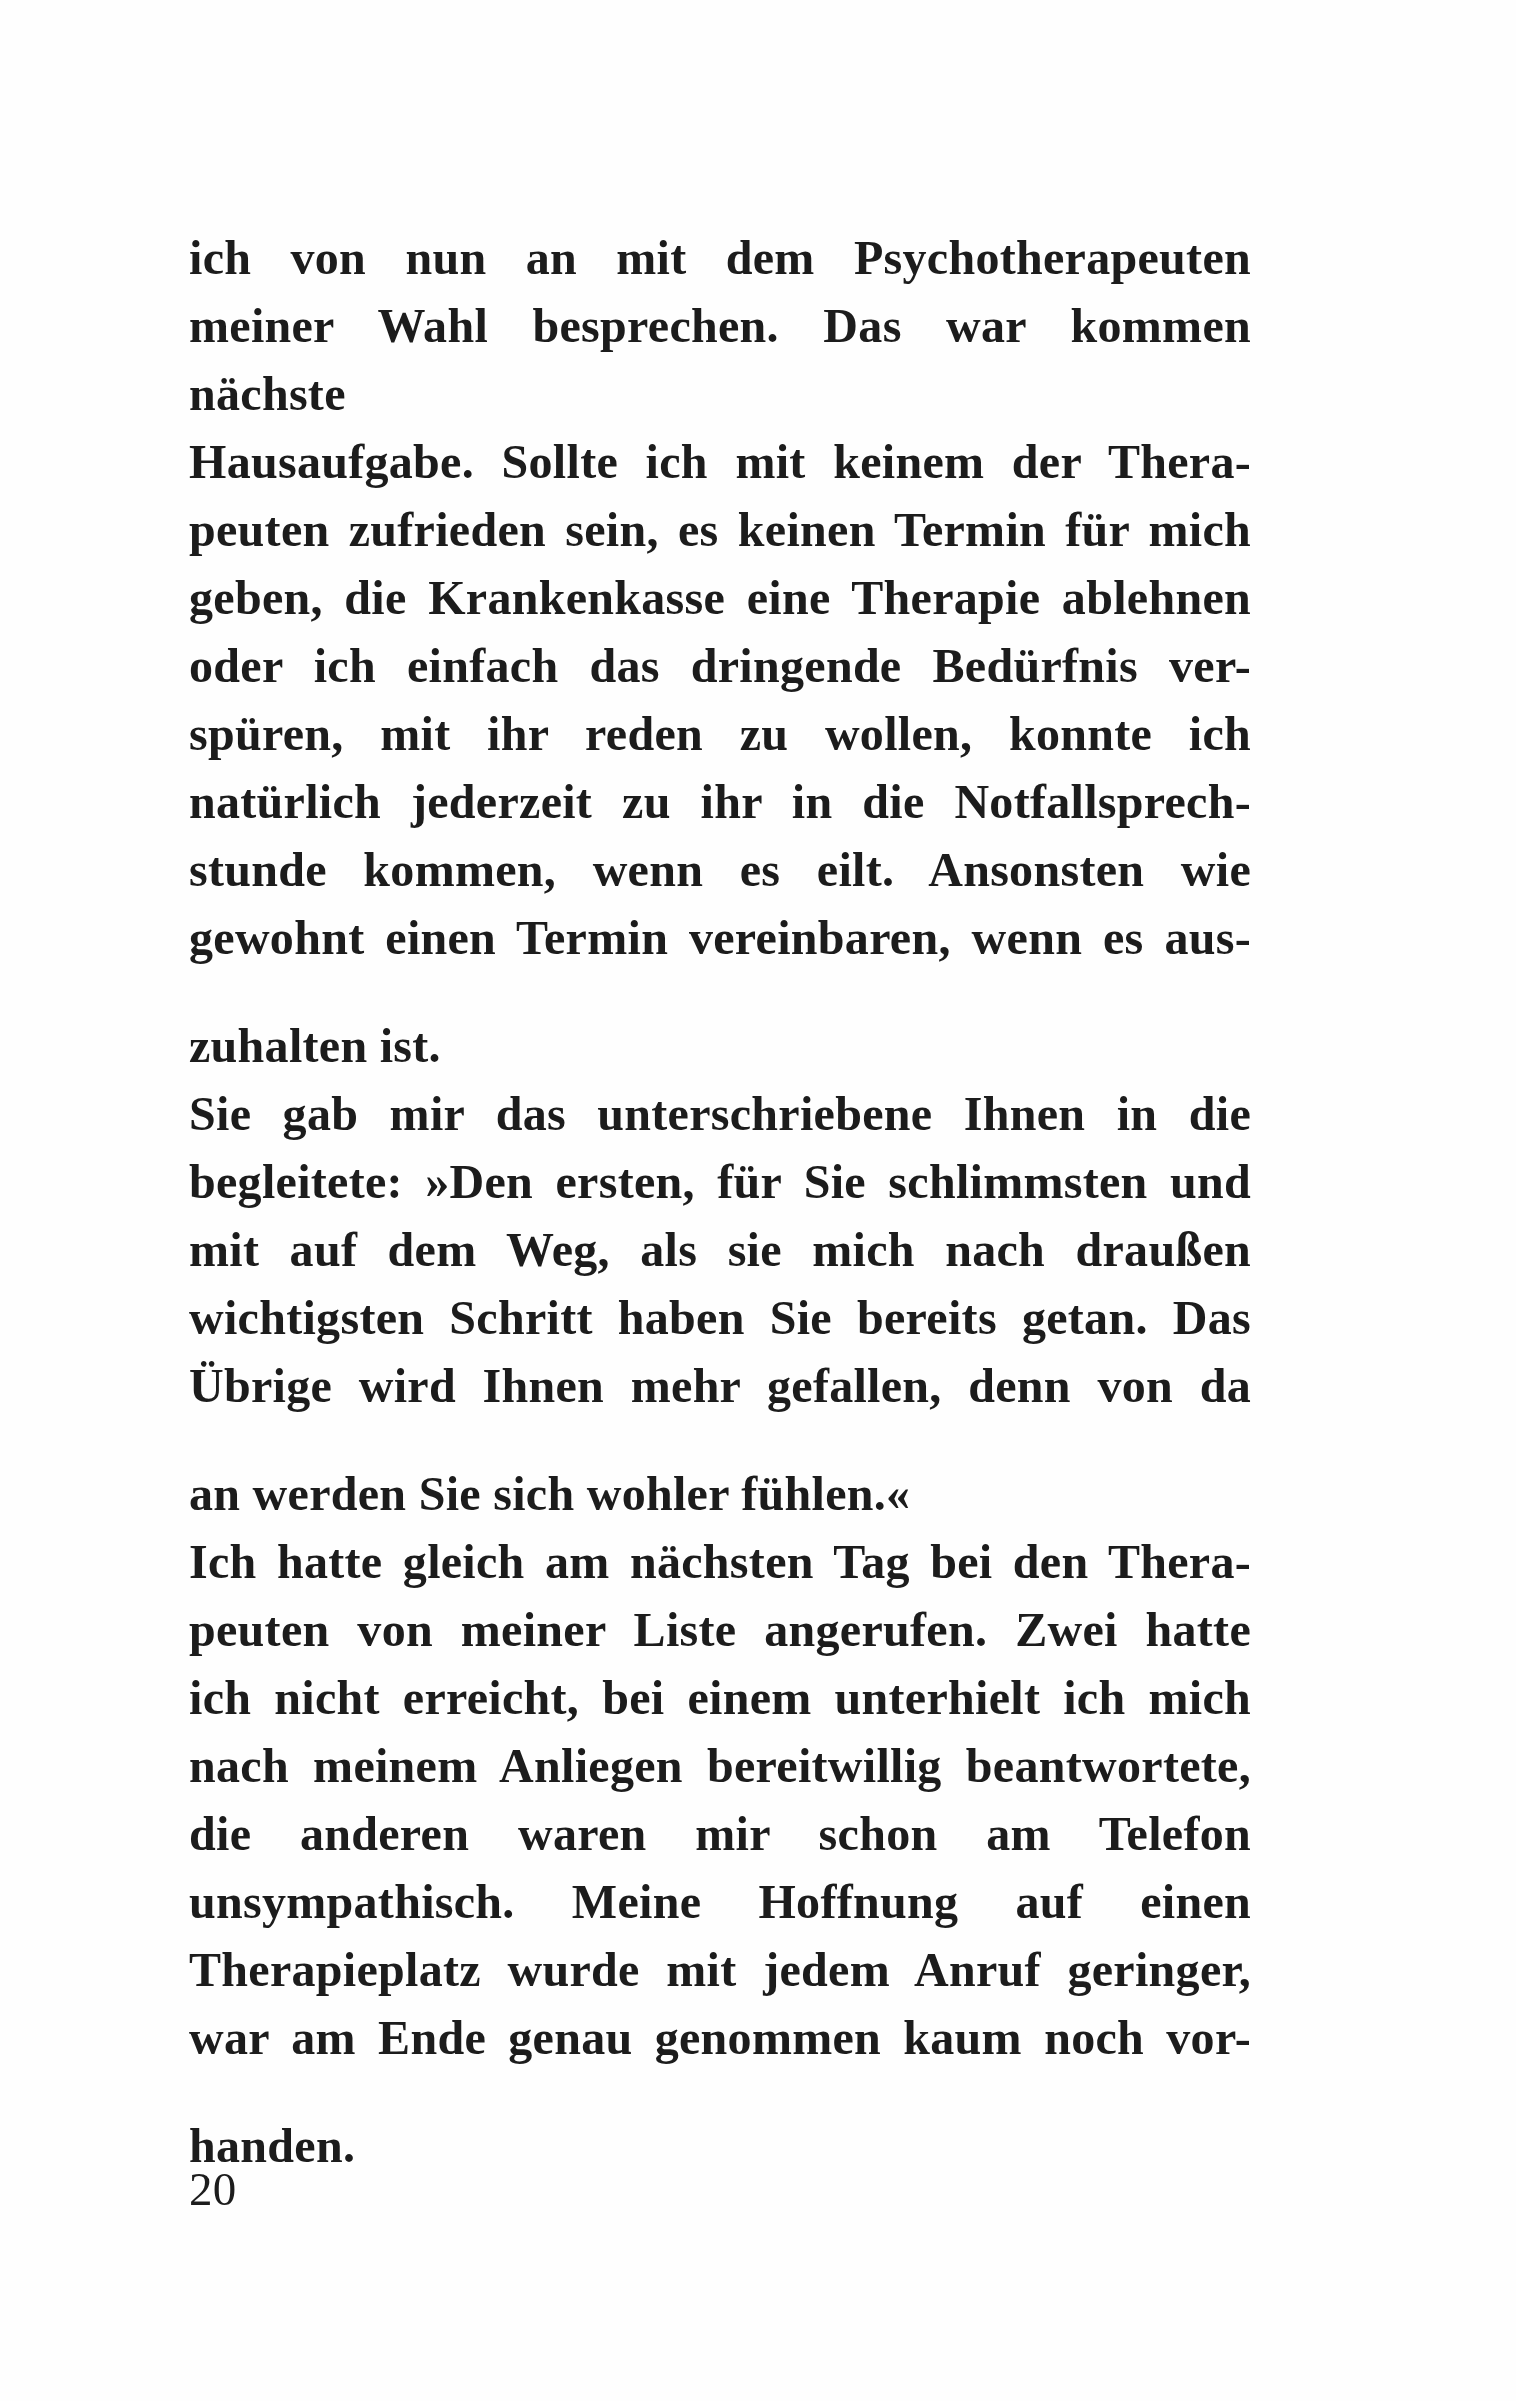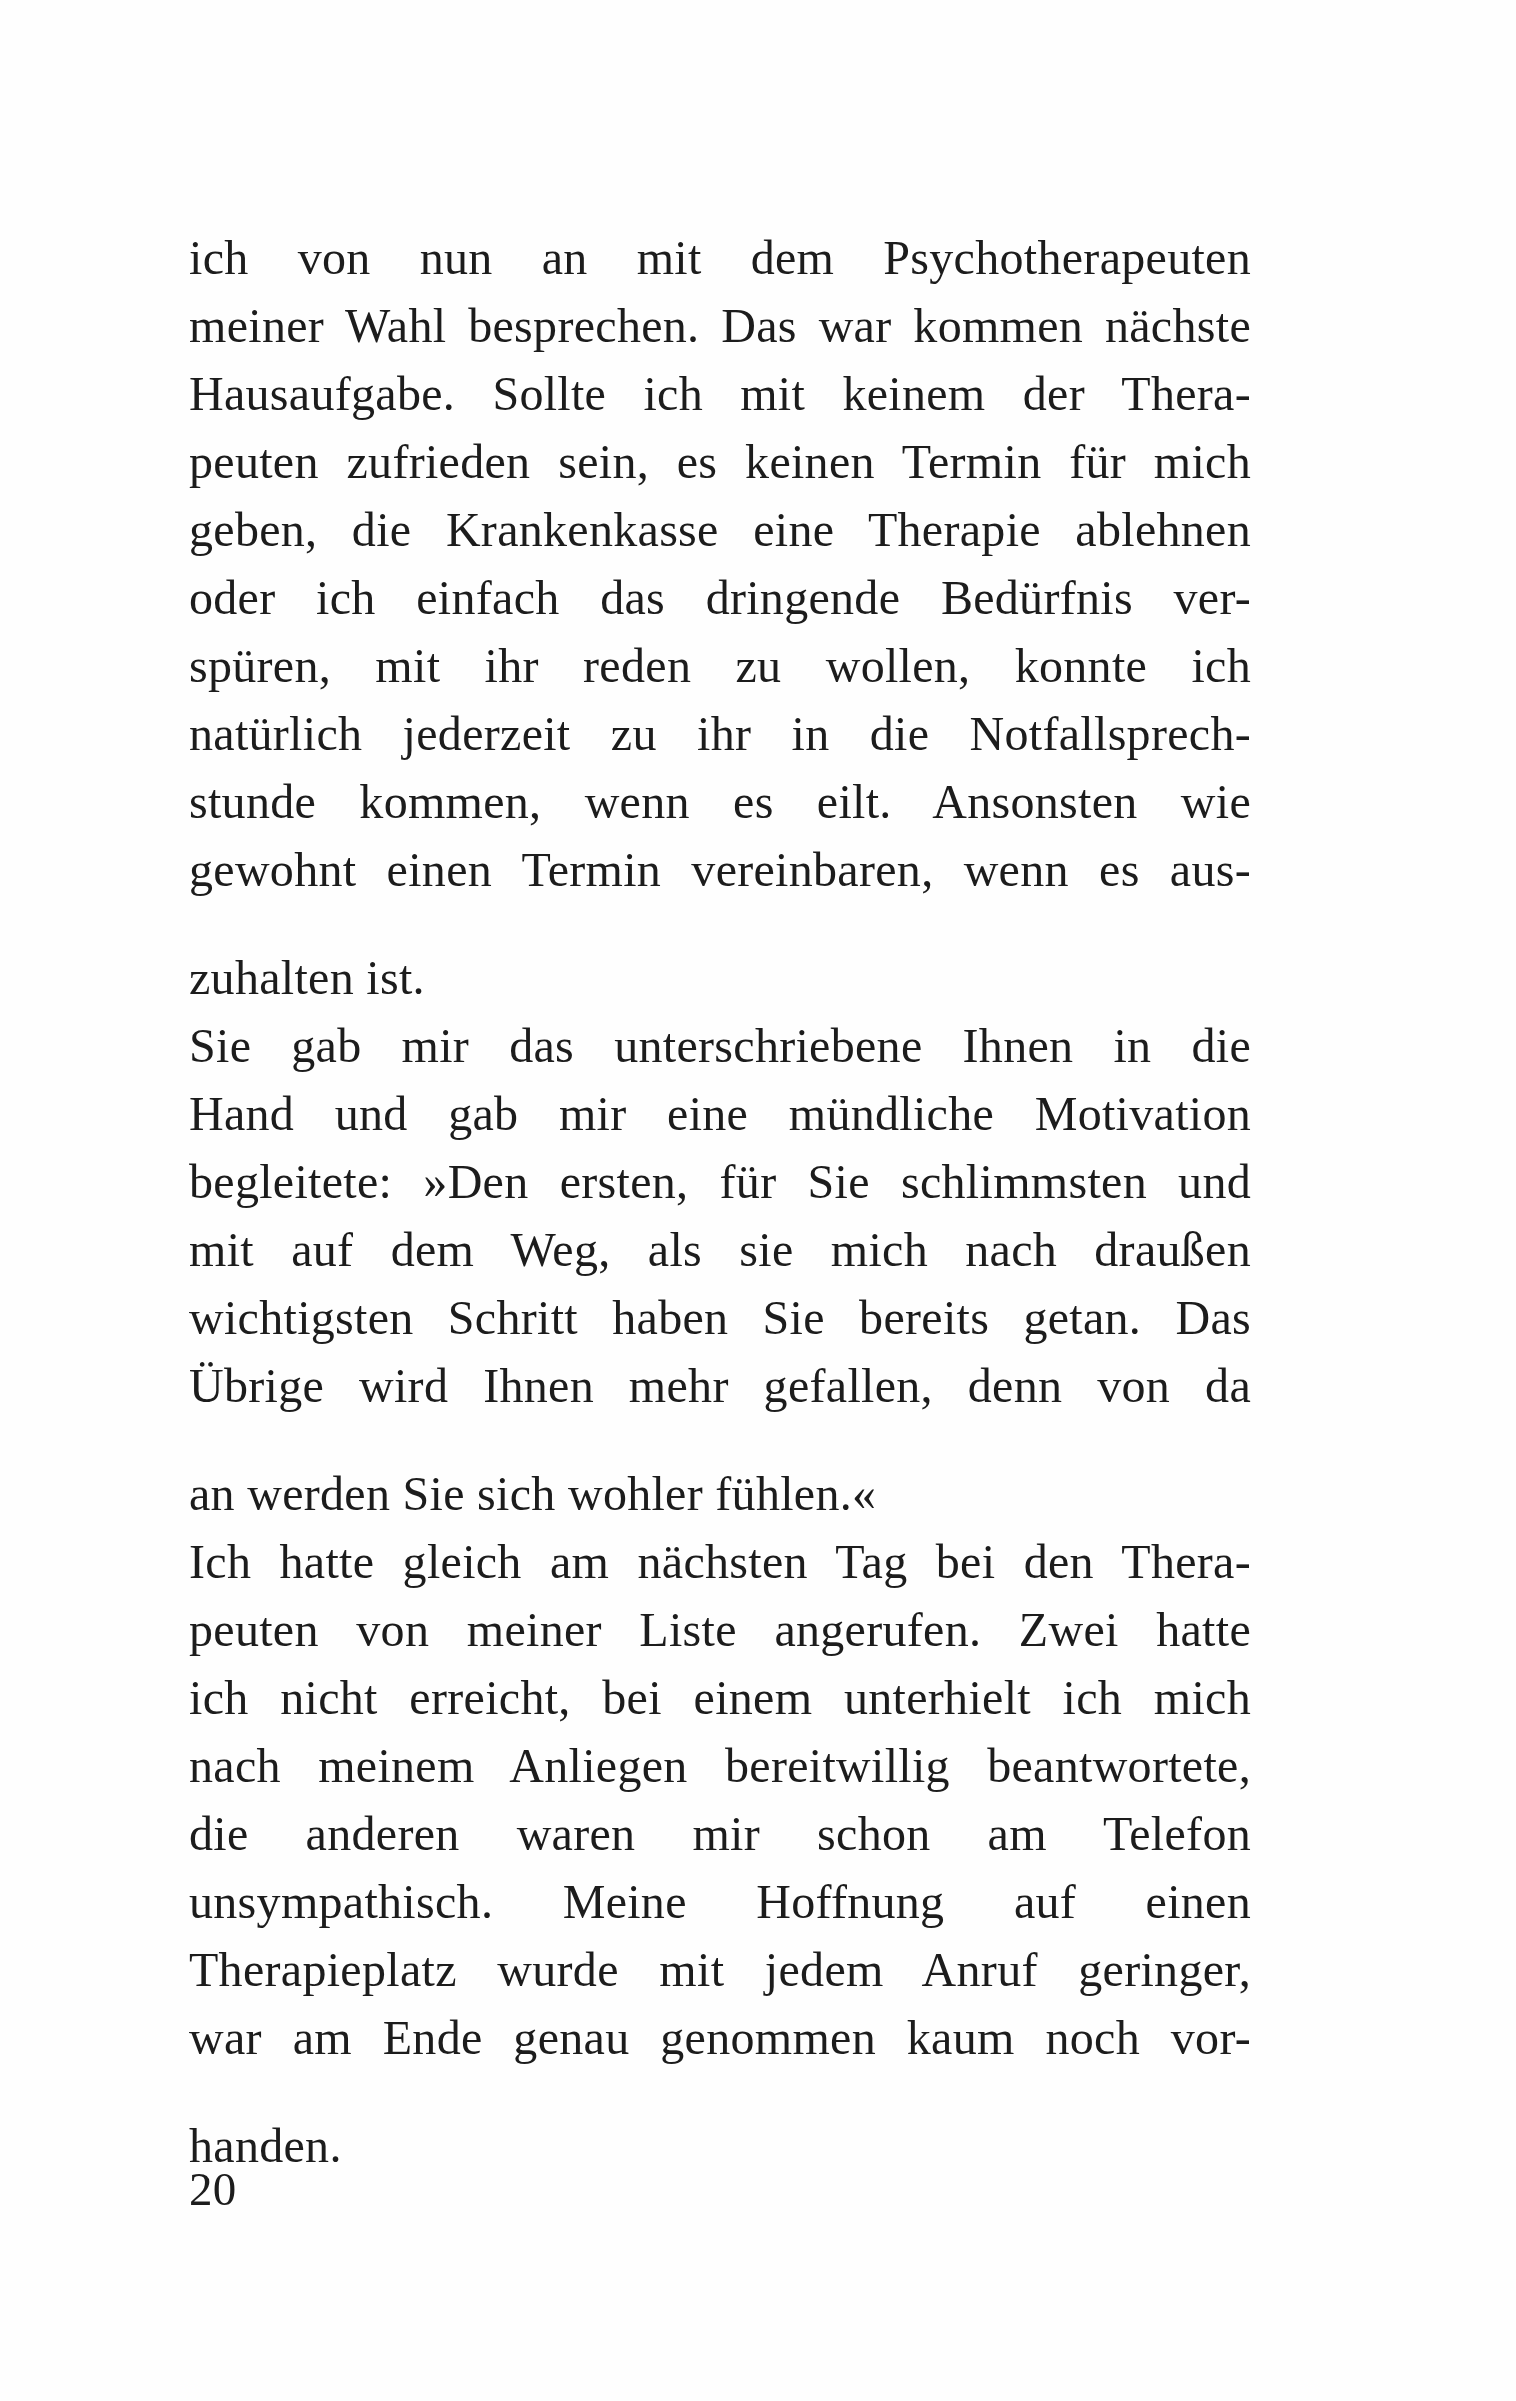--- a/index.html
+++ b/index.html
@@ -21,20 +21,21 @@
     background: #fefefe;
   }
   .text-block {
     position: absolute;
     left: 189px;
     top: 224px;
     width: 1062px;
     font-size: 48px;
     line-height: 68px;
     letter-spacing: 0.3px;
+    font-weight: bold;
   }
   .text-block p {
     margin: 0;
     padding: 0;
   }
   .line {
     display: block;
     text-align: justify;
     text-align-last: justify;
   }
@@ -64,21 +65,20 @@
         <span class="line">geben, die Krankenkasse eine Therapie ablehnen</span>
         <span class="line">oder ich einfach das dringende Bedürfnis ver-</span>
         <span class="line">spüren, mit ihr reden zu wollen, konnte ich</span>
         <span class="line">natürlich jederzeit zu ihr in die Notfallsprech-</span>
         <span class="line">stunde kommen, wenn es eilt. Ansonsten wie</span>
         <span class="line">gewohnt einen Termin vereinbaren, wenn es aus-</span>
         <span class="line para-end">zuhalten ist.</span>
       </p>
       <p>
         <span class="line">Sie gab mir das unterschriebene Ihnen in die</span>
-        <span class="line">Hand und gab mir eine mündliche Motivation</span>
         <span class="line">begleitete: »Den ersten, für Sie schlimmsten und</span>
         <span class="line">mit auf dem Weg, als sie mich nach draußen</span>
         <span class="line">wichtigsten Schritt haben Sie bereits getan. Das</span>
         <span class="line">Übrige wird Ihnen mehr gefallen, denn von da</span>
         <span class="line para-end">an werden Sie sich wohler fühlen.«</span>
       </p>
       <p>
         <span class="line">Ich hatte gleich am nächsten Tag bei den Thera-</span>
         <span class="line">peuten von meiner Liste angerufen. Zwei hatte</span>
         <span class="line">ich nicht erreicht, bei einem unterhielt ich mich</span>

